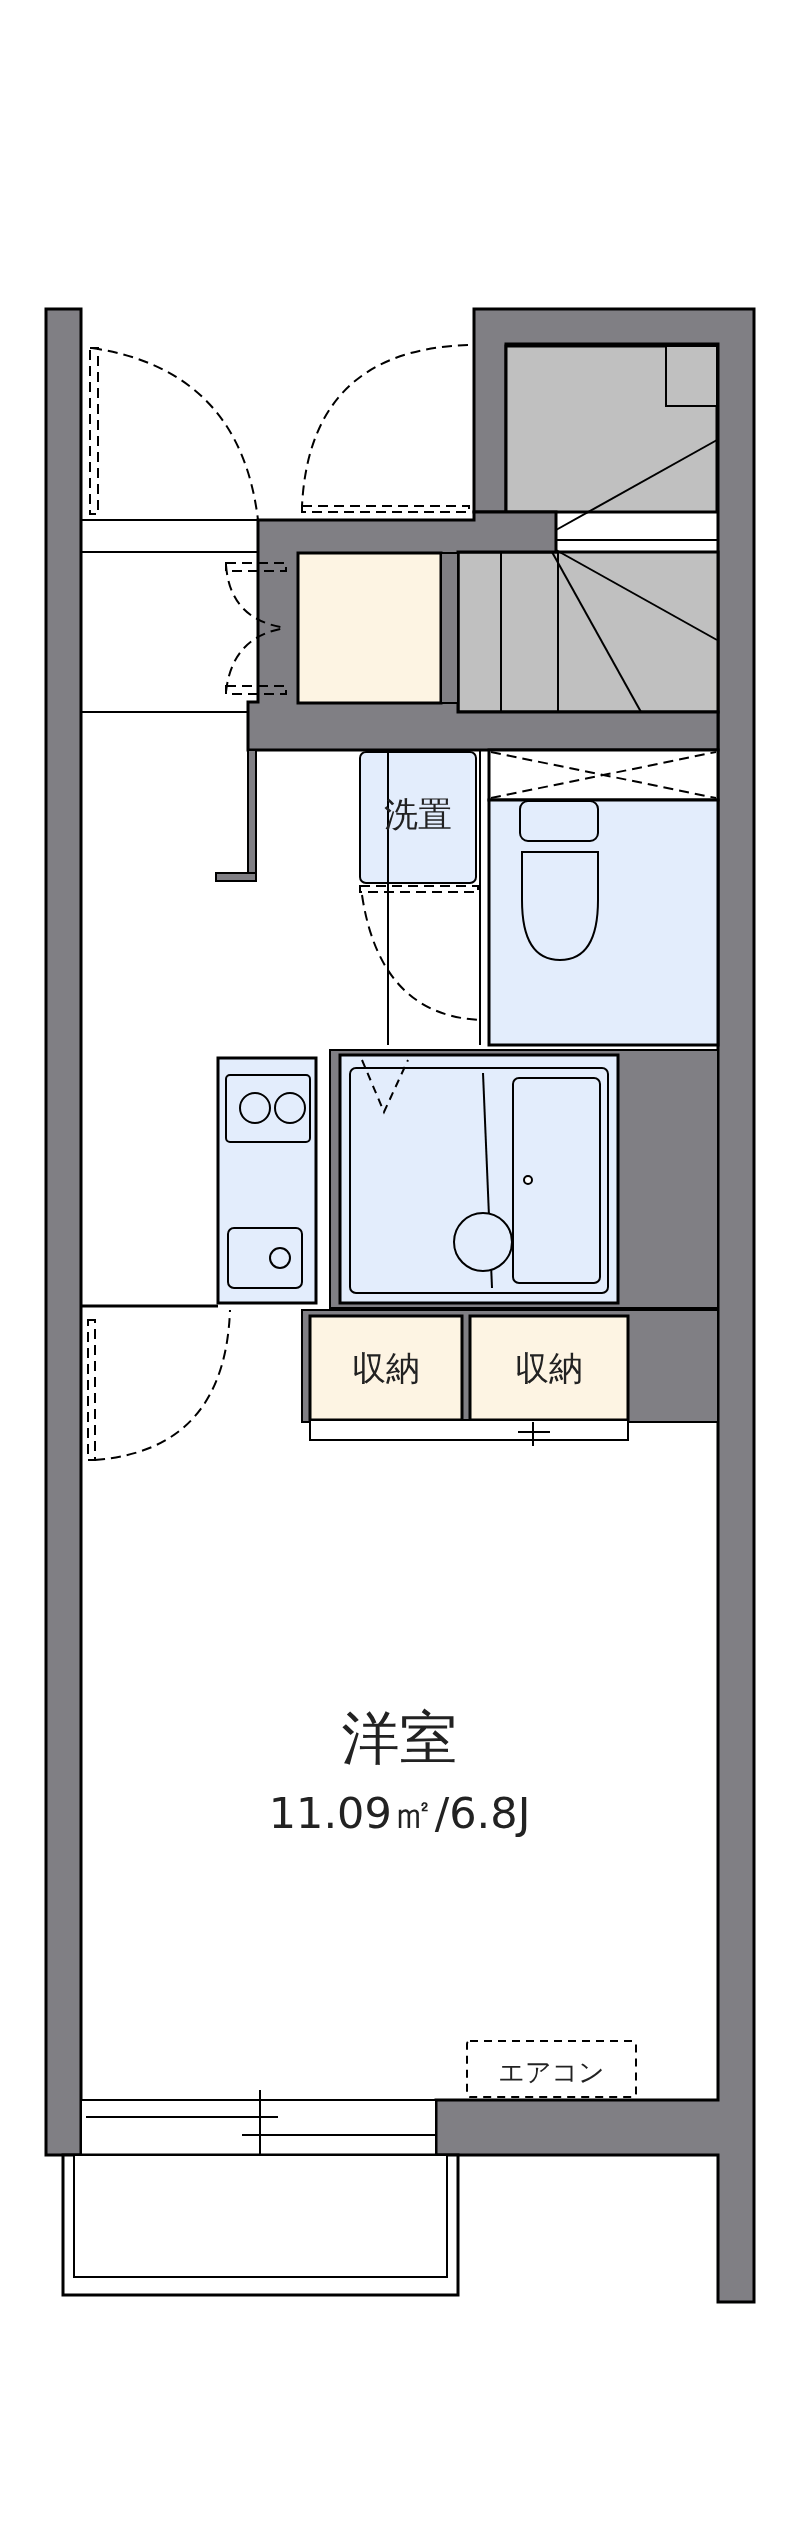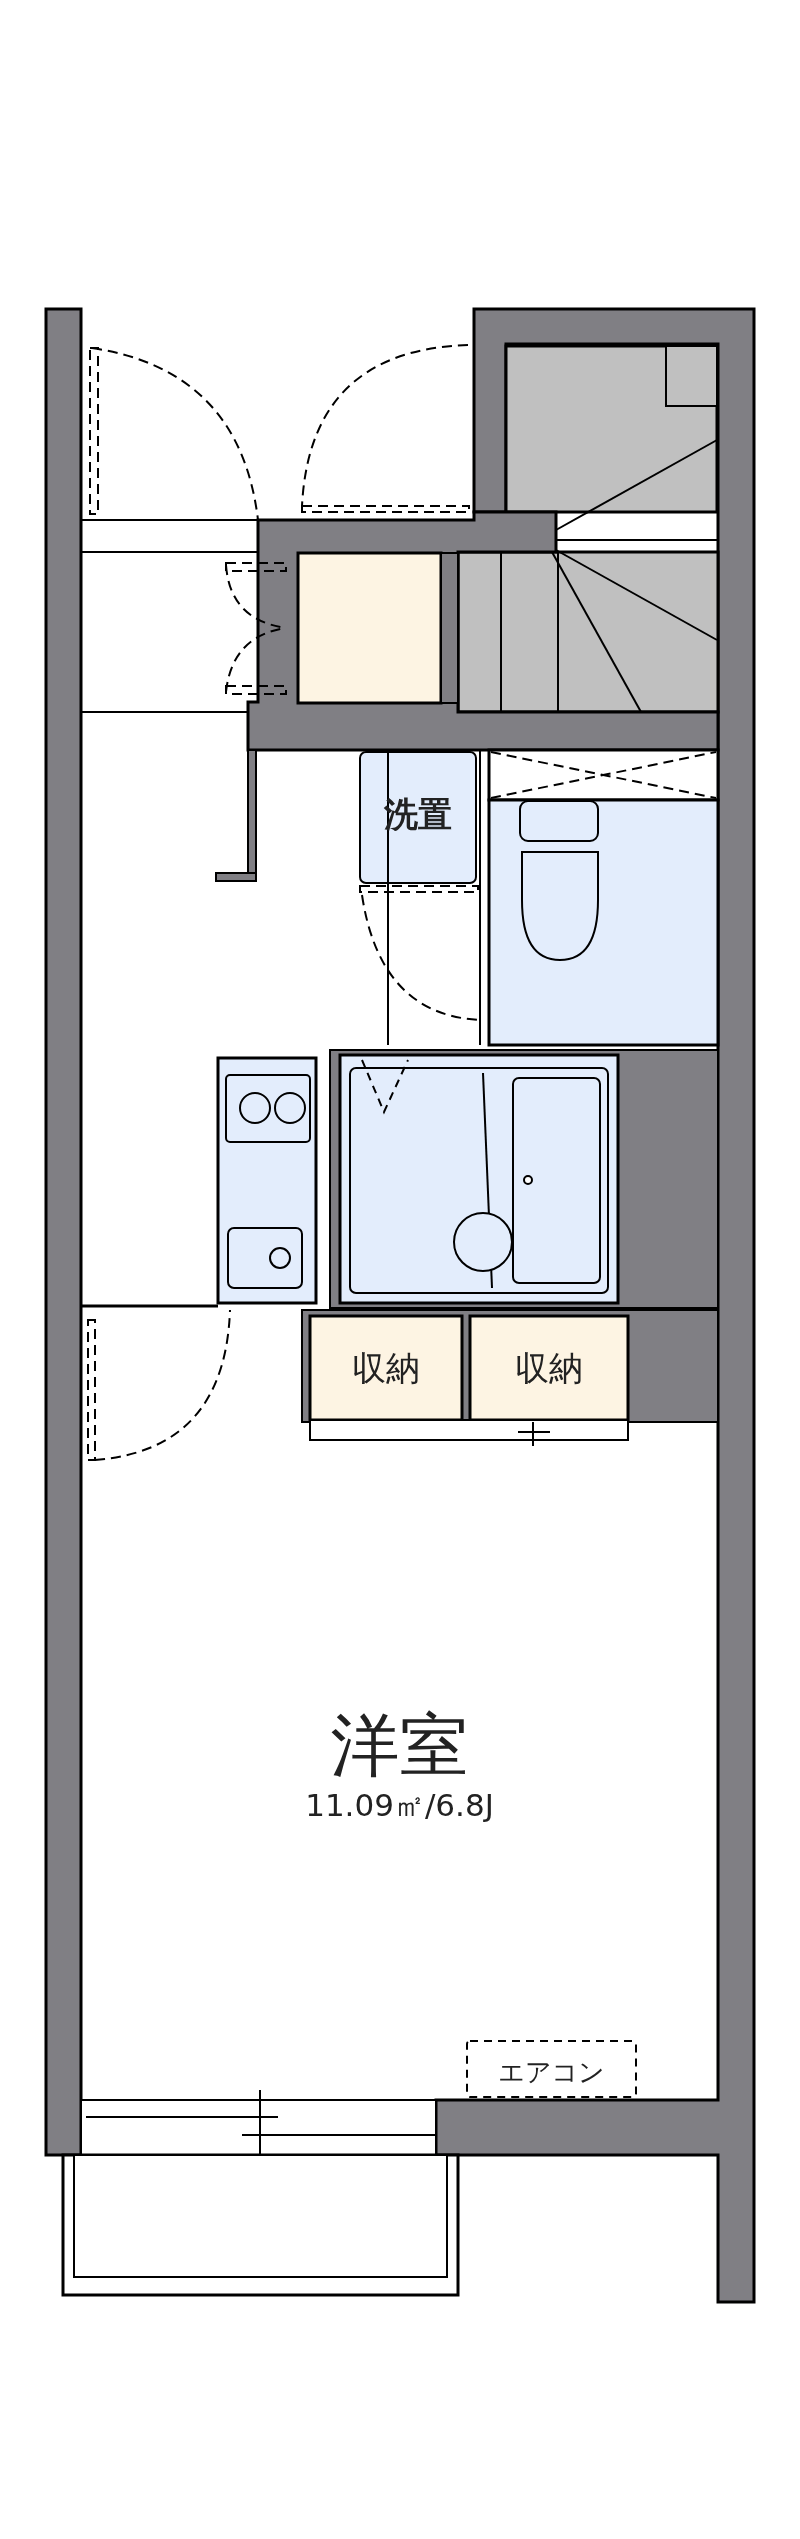--- a/index.html
+++ b/index.html
@@ -1,20 +1,20 @@
 <!DOCTYPE html>
 <html><head>
 <meta charset="utf-8">
 <style>
   html,body{margin:0;padding:0;background:#fff;}
   #plan{position:relative;width:800px;height:2539px;overflow:hidden;font-family:"DejaVu Sans",sans-serif;}
   svg{position:absolute;left:0;top:0;}
   .lbl{position:absolute;color:#222;text-align:center;white-space:nowrap;}
-  .room-big{font-size:69px;}
-  .room-area{font-size:31px;}
+  .room-big{font-size:58px;}
+  .room-area{font-size:43px;}
   .small{font-size:34px;}
   .ac{font-size:26px;}
 </style>
 </head>
 <body>
 
 <div id="plan">
 <svg width="800" height="2539" viewBox="0 0 800 2539">
 
   <rect x="46" y="309" width="35" height="1846" fill="#807f84" stroke="#000" stroke-width="3"></rect>
@@ -107,19 +107,19 @@
   <line x1="86" y1="2117" x2="278" y2="2117" stroke="#000" stroke-width="2"></line>
   <line x1="242" y1="2135" x2="436" y2="2135" stroke="#000" stroke-width="2"></line>
   <line x1="260" y1="2090" x2="260" y2="2168" stroke="#000" stroke-width="2"></line>
 
   <rect x="63" y="2155" width="395" height="140" fill="#fff" stroke="#000" stroke-width="3"></rect>
   <rect x="74" y="2155" width="373" height="122" fill="#fff" stroke="#000" stroke-width="2"></rect>
 
   <rect x="467" y="2041" width="169" height="56" rx="3" fill="none" stroke="#000" stroke-width="2" stroke-dasharray="8 6"></rect>
 </svg>
 
-<div class="lbl small" style="left:360px;top:792px;width:116px;font-weight:bold;">洗置</div>
+<div class="lbl small" style="left:360px;top:792px;width:116px;">洗置</div>
 <div class="lbl small" style="left:310px;top:1346px;width:152px;">収納</div>
 <div class="lbl small" style="left:470px;top:1346px;width:158px;">収納</div>
 <div class="lbl room-big" style="left:81px;top:1700px;width:637px;">洋室</div>
 <div class="lbl room-area" style="left:81px;top:1785px;width:637px;">11.09㎡/6.8J</div>
 <div class="lbl ac" style="left:467px;top:2055px;width:169px;">エアコン</div>
 </div>
 
 </body></html>

